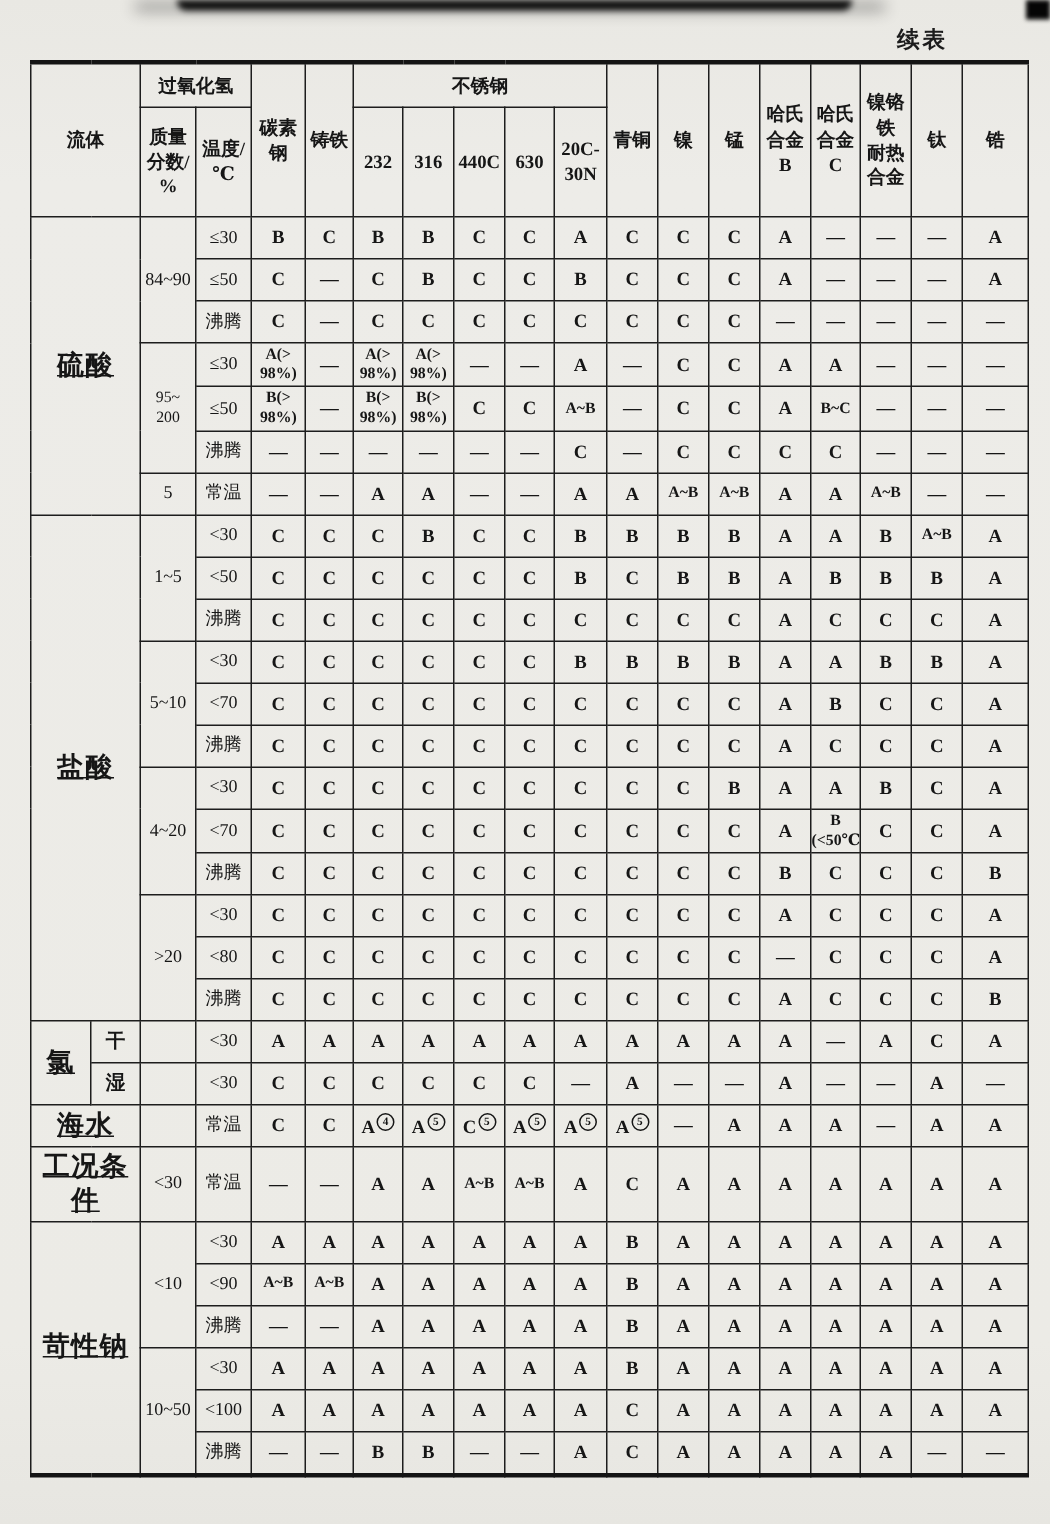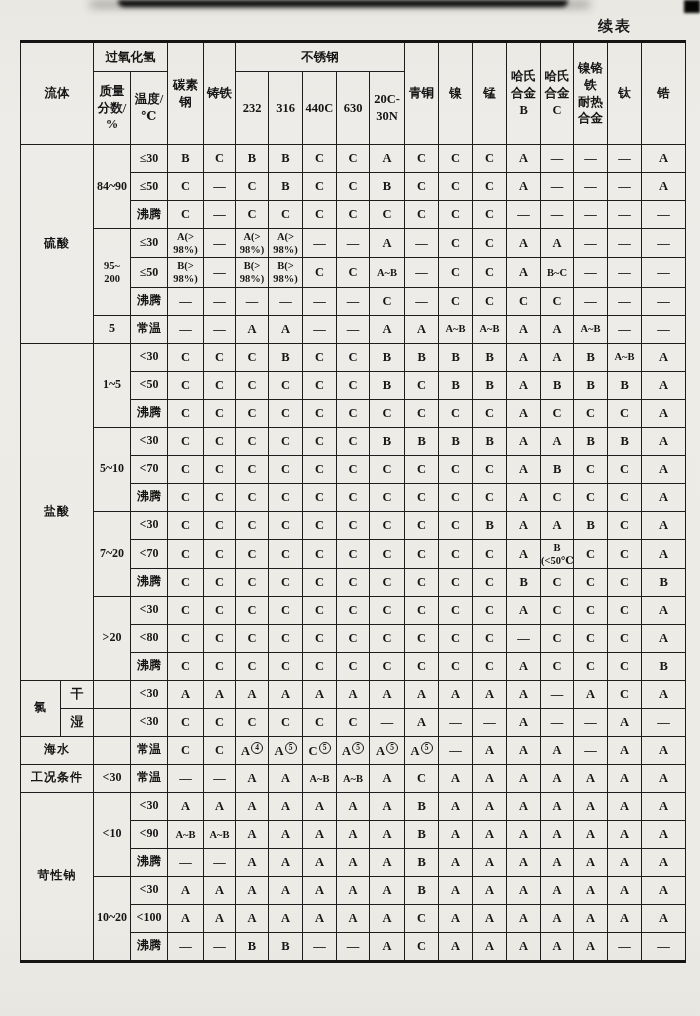--- a/index.html
+++ b/index.html
@@ -41,23 +41,23 @@
     padding:1px 0;
     color:#161616;
     white-space:pre-line;
     overflow:hidden;
     line-height:1.3;
   }
   thead th{font-size:12.5px;font-weight:bold;line-height:1.35;}
   thead tr.h1 th{height:26px;}
   thead tr.h2 th{height:70px;}
   tbody td{font-size:12.5px;font-weight:bold;height:25px;}
-  tbody td.fluid{font-size:12px;letter-spacing:1px;}
+  tbody td.fluid{font-size:18px;letter-spacing:1px;text-decoration:underline;}
   tbody td.sub{font-size:13px;}
-  tbody td.conc, tbody td.temp{font-size:12px;font-weight:bold;}
+  tbody td.conc, tbody td.temp{font-size:12px;font-weight:normal;}
   tbody td.small{font-size:10.5px;line-height:1.25;}
   sup.circ{
     display:inline-block;width:10px;height:10px;line-height:10px;
     border:1px solid #161616;border-radius:50%;
     font-size:7.5px;font-weight:bold;
     vertical-align:5px;margin-left:1px;text-align:center;
   }
 </style>
 </head>
 <body>
@@ -371,21 +371,21 @@
           <td>C</td>
           <td>C</td>
           <td>C</td>
           <td>A</td>
           <td>C</td>
           <td>C</td>
           <td>C</td>
           <td>A</td>
         </tr>
         <tr>
-          <td rowspan="3" class="conc">7~20</td>
+          <td rowspan="3" class="conc">4~20</td>
           <td class="temp">&lt;30</td>
           <td>C</td>
           <td>C</td>
           <td>C</td>
           <td>C</td>
           <td>C</td>
           <td>C</td>
           <td>C</td>
           <td>C</td>
           <td>C</td>
@@ -619,21 +619,21 @@
           <td>B</td>
           <td>A</td>
           <td>A</td>
           <td>A</td>
           <td>A</td>
           <td>A</td>
           <td>A</td>
           <td>A</td>
         </tr>
         <tr>
-          <td rowspan="3" class="conc">10~20</td>
+          <td rowspan="3" class="conc">10~50</td>
           <td class="temp">&lt;30</td>
           <td>A</td>
           <td>A</td>
           <td>A</td>
           <td>A</td>
           <td>A</td>
           <td>A</td>
           <td>A</td>
           <td>B</td>
           <td>A</td>

